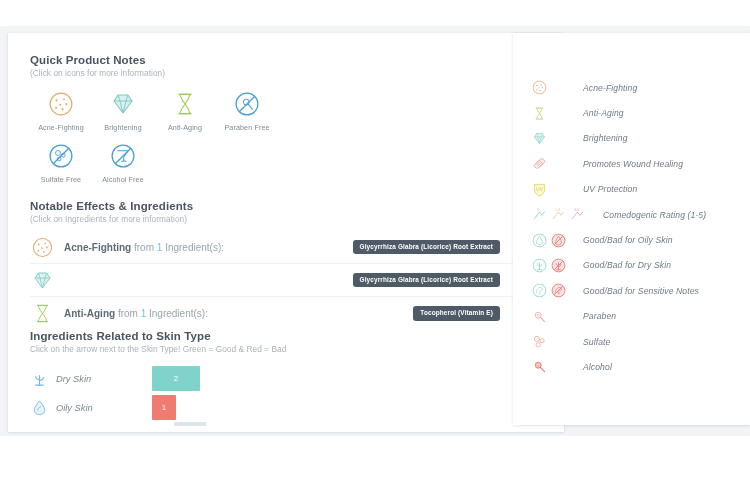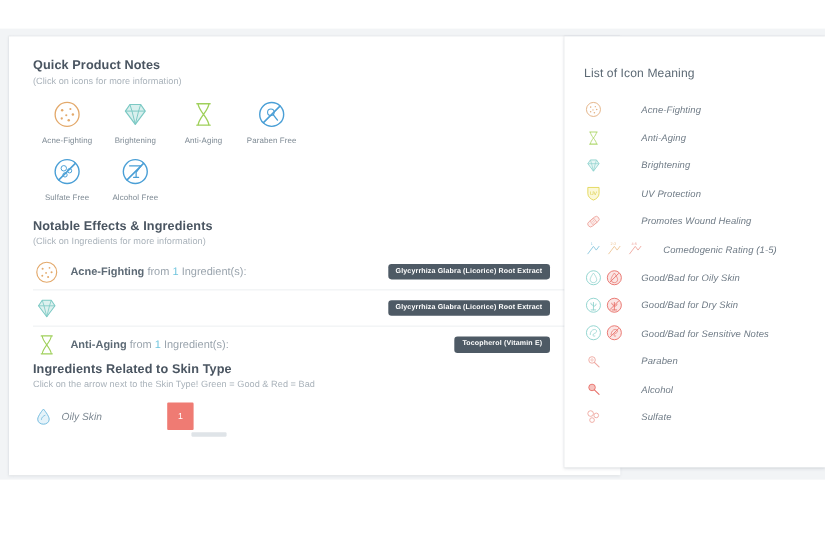--- a/index.html
+++ b/index.html
@@ -269,40 +269,51 @@
         </div>
       </div>
 
       <div class="skin">
         <div class="sec-title">Ingredients Related to Skin Type</div>
         <div class="sec-sub ital">Click on the arrow next to the Skin Type! Green = Good &amp; Red = Bad</div>
 
         <div class="skin-rows">
           <div class="skin-row">
             <svg class="skin-ico" viewBox="0 0 40 40">
+              <path d="M20 34 V14 M20 22 C14 22 12 20 12 16 M20 24 C26 24 28 22 28 18" fill="none" stroke="#6fb9dd" stroke-width="2.4" stroke-linecap="round"></path>
+              <path d="M12 34 H28" stroke="#6fb9dd" stroke-width="2.4" stroke-linecap="round"></path>
+            </svg>
+            <span class="skin-name">Dry Skin</span>
+            <div class="bar-wrap">
+              <div class="bar bar-good" style="width:48px">
+                <span>2</span>
+              </div>
+            </div>
+          </div>
+          <div class="skin-row">
+            <svg class="skin-ico" viewBox="0 0 40 40">
               <path d="M20 6 C20 6 9 19 9 25.5 C9 31.3 14 35 20 35 C26 35 31 31.3 31 25.5 C31 19 20 6 20 6 Z" fill="#e5f3fa" stroke="#6fb9dd" stroke-width="1.8"></path>
               <path d="M16 26 C16 22 20 19 23 18" fill="none" stroke="#6fb9dd" stroke-width="1.5" stroke-linecap="round"></path>
             </svg>
             <span class="skin-name">Oily Skin</span>
             <div class="bar-wrap">
               <div class="bar bar-bad" style="width:24px">
                 <span>1</span>
               </div>
             </div>
             <div class="bar-stub"></div>
           </div>
         </div>
       </div>
 
     </div>
   </div>
 
   <div class="card card-right">
     <div class="inner-right">
-      <div class="leg-title">List of Icon Meaning</div>
 
       <div class="leg-list">
 
         <div class="leg-row">
           <span class="leg-icos">
             <svg class="leg-ico" viewBox="0 0 40 40">
               <circle cx="20" cy="20" r="15" fill="none" stroke="#e3b183" stroke-width="2"></circle>
               <circle cx="14" cy="15" r="1.7" fill="#e3b183"></circle>
                 <circle cx="24" cy="14" r="1.5" fill="#e3b183"></circle>
               <circle cx="27" cy="20" r="1.7" fill="#e3b183"></circle>
@@ -325,49 +336,49 @@
         </div>
 
         <div class="leg-row">
           <span class="leg-icos">
             <svg class="leg-ico" viewBox="0 0 40 40">
               <path d="M8 16 L20 32 L32 16 L26.5 8 L13.5 8 Z" fill="#e6f6f4" stroke="#8fd3ce" stroke-width="1.9" stroke-linejoin="round"></path>
               <path d="M8 16 H32 M13.5 8 L16 16 L20 32 L24 16 L26.5 8" fill="none" stroke="#8fd3ce" stroke-width="1.5"></path>
             </svg>
           </span>
           <span class="leg-label">Brightening</span>
-        </div>
-
-        <div class="leg-row">
-          <span class="leg-icos">
-            <svg class="leg-ico" viewBox="0 0 40 40">
-              <path d="M8 8 H32 V21 C32 28 26 33 20 35 C14 33 8 28 8 21 Z" fill="#fbf8d8" stroke="#e3d75a" stroke-width="2"></path>
-              <text x="20" y="24" text-anchor="middle" font-family="Liberation Sans, sans-serif" font-size="11" fill="#d9cc43">UV</text>
-            </svg>
-          </span>
-          <span class="leg-label">UV Protection</span>
         </div>
 
         <div class="leg-row">
           <span class="leg-icos">
             <svg class="leg-ico" viewBox="0 0 40 40">
               <g transform="rotate(-40 20 20)">
                 <rect x="6" y="14" width="28" height="12" rx="6" fill="#fdeeec" stroke="#eea9a2" stroke-width="1.9"></rect>
                 <rect x="15" y="14" width="10" height="12" fill="none" stroke="#eea9a2" stroke-width="1.5"></rect>
                 <circle cx="18" cy="18" r="1" fill="#eea9a2"></circle>
                   <circle cx="22" cy="18" r="1" fill="#eea9a2"></circle>
                 <circle cx="18" cy="22" r="1" fill="#eea9a2"></circle>
                   <circle cx="22" cy="22" r="1" fill="#eea9a2"></circle>
               </g>
             </svg>
           </span>
           <span class="leg-label">Promotes Wound Healing</span>
         </div>
 
         <div class="leg-row">
+          <span class="leg-icos">
+            <svg class="leg-ico" viewBox="0 0 40 40">
+              <path d="M8 8 H32 V21 C32 28 26 33 20 35 C14 33 8 28 8 21 Z" fill="#fbf8d8" stroke="#e3d75a" stroke-width="2"></path>
+              <text x="20" y="24" text-anchor="middle" font-family="Liberation Sans, sans-serif" font-size="11" fill="#d9cc43">UV</text>
+            </svg>
+          </span>
+          <span class="leg-label">UV Protection</span>
+        </div>
+
+        <div class="leg-row">
           <span class="leg-icos triple">
             <svg class="leg-ico" viewBox="0 0 40 40">
               <path d="M8 30 L20 14 L26 22 L32 14" fill="none" stroke="#8ec9e0" stroke-width="2" stroke-linecap="round" stroke-linejoin="round"></path>
               <text x="14" y="12" font-family="Liberation Sans, sans-serif" font-size="8" fill="#8ec9e0">1</text>
             </svg>
             <svg class="leg-ico" viewBox="0 0 40 40">
               <path d="M8 30 L20 14 L26 22 L32 14" fill="none" stroke="#eec79a" stroke-width="2" stroke-linecap="round" stroke-linejoin="round"></path>
               <text x="12" y="12" font-family="Liberation Sans, sans-serif" font-size="8" fill="#eec79a">2-3</text>
             </svg>
             <svg class="leg-ico" viewBox="0 0 40 40">
@@ -432,34 +443,34 @@
               <path d="M22 22 L32 32" stroke="#efa9a2" stroke-width="2.4" stroke-linecap="round"></path>
               <circle cx="17" cy="17" r="2.5" fill="none" stroke="#efa9a2" stroke-width="1.4"></circle>
             </svg>
           </span>
           <span class="leg-label">Paraben</span>
         </div>
 
         <div class="leg-row">
           <span class="leg-icos">
             <svg class="leg-ico" viewBox="0 0 40 40">
-              <circle cx="17" cy="17" r="7" fill="#f6c3bf" stroke="#e8736c" stroke-width="2"></circle>
-              <path d="M22 22 L32 32" stroke="#e8736c" stroke-width="2.4" stroke-linecap="round"></path>
-            </svg>
-          </span>
-          <span class="leg-label">Alcohol</span>
-        </div>
-
-        <div class="leg-row">
-          <span class="leg-icos">
-            <svg class="leg-ico" viewBox="0 0 40 40">
               <circle cx="14" cy="14" r="6" fill="none" stroke="#efa9a2" stroke-width="2"></circle>
               <circle cx="26" cy="18" r="5" fill="none" stroke="#efa9a2" stroke-width="2"></circle>
               <circle cx="17" cy="28" r="5" fill="none" stroke="#efa9a2" stroke-width="2"></circle>
             </svg>
           </span>
           <span class="leg-label">Sulfate</span>
+        </div>
+
+        <div class="leg-row">
+          <span class="leg-icos">
+            <svg class="leg-ico" viewBox="0 0 40 40">
+              <circle cx="17" cy="17" r="7" fill="#f6c3bf" stroke="#e8736c" stroke-width="2"></circle>
+              <path d="M22 22 L32 32" stroke="#e8736c" stroke-width="2.4" stroke-linecap="round"></path>
+            </svg>
+          </span>
+          <span class="leg-label">Alcohol</span>
         </div>
 
       </div>
     </div>
   </div>
 </div>
 
 </body></html>

